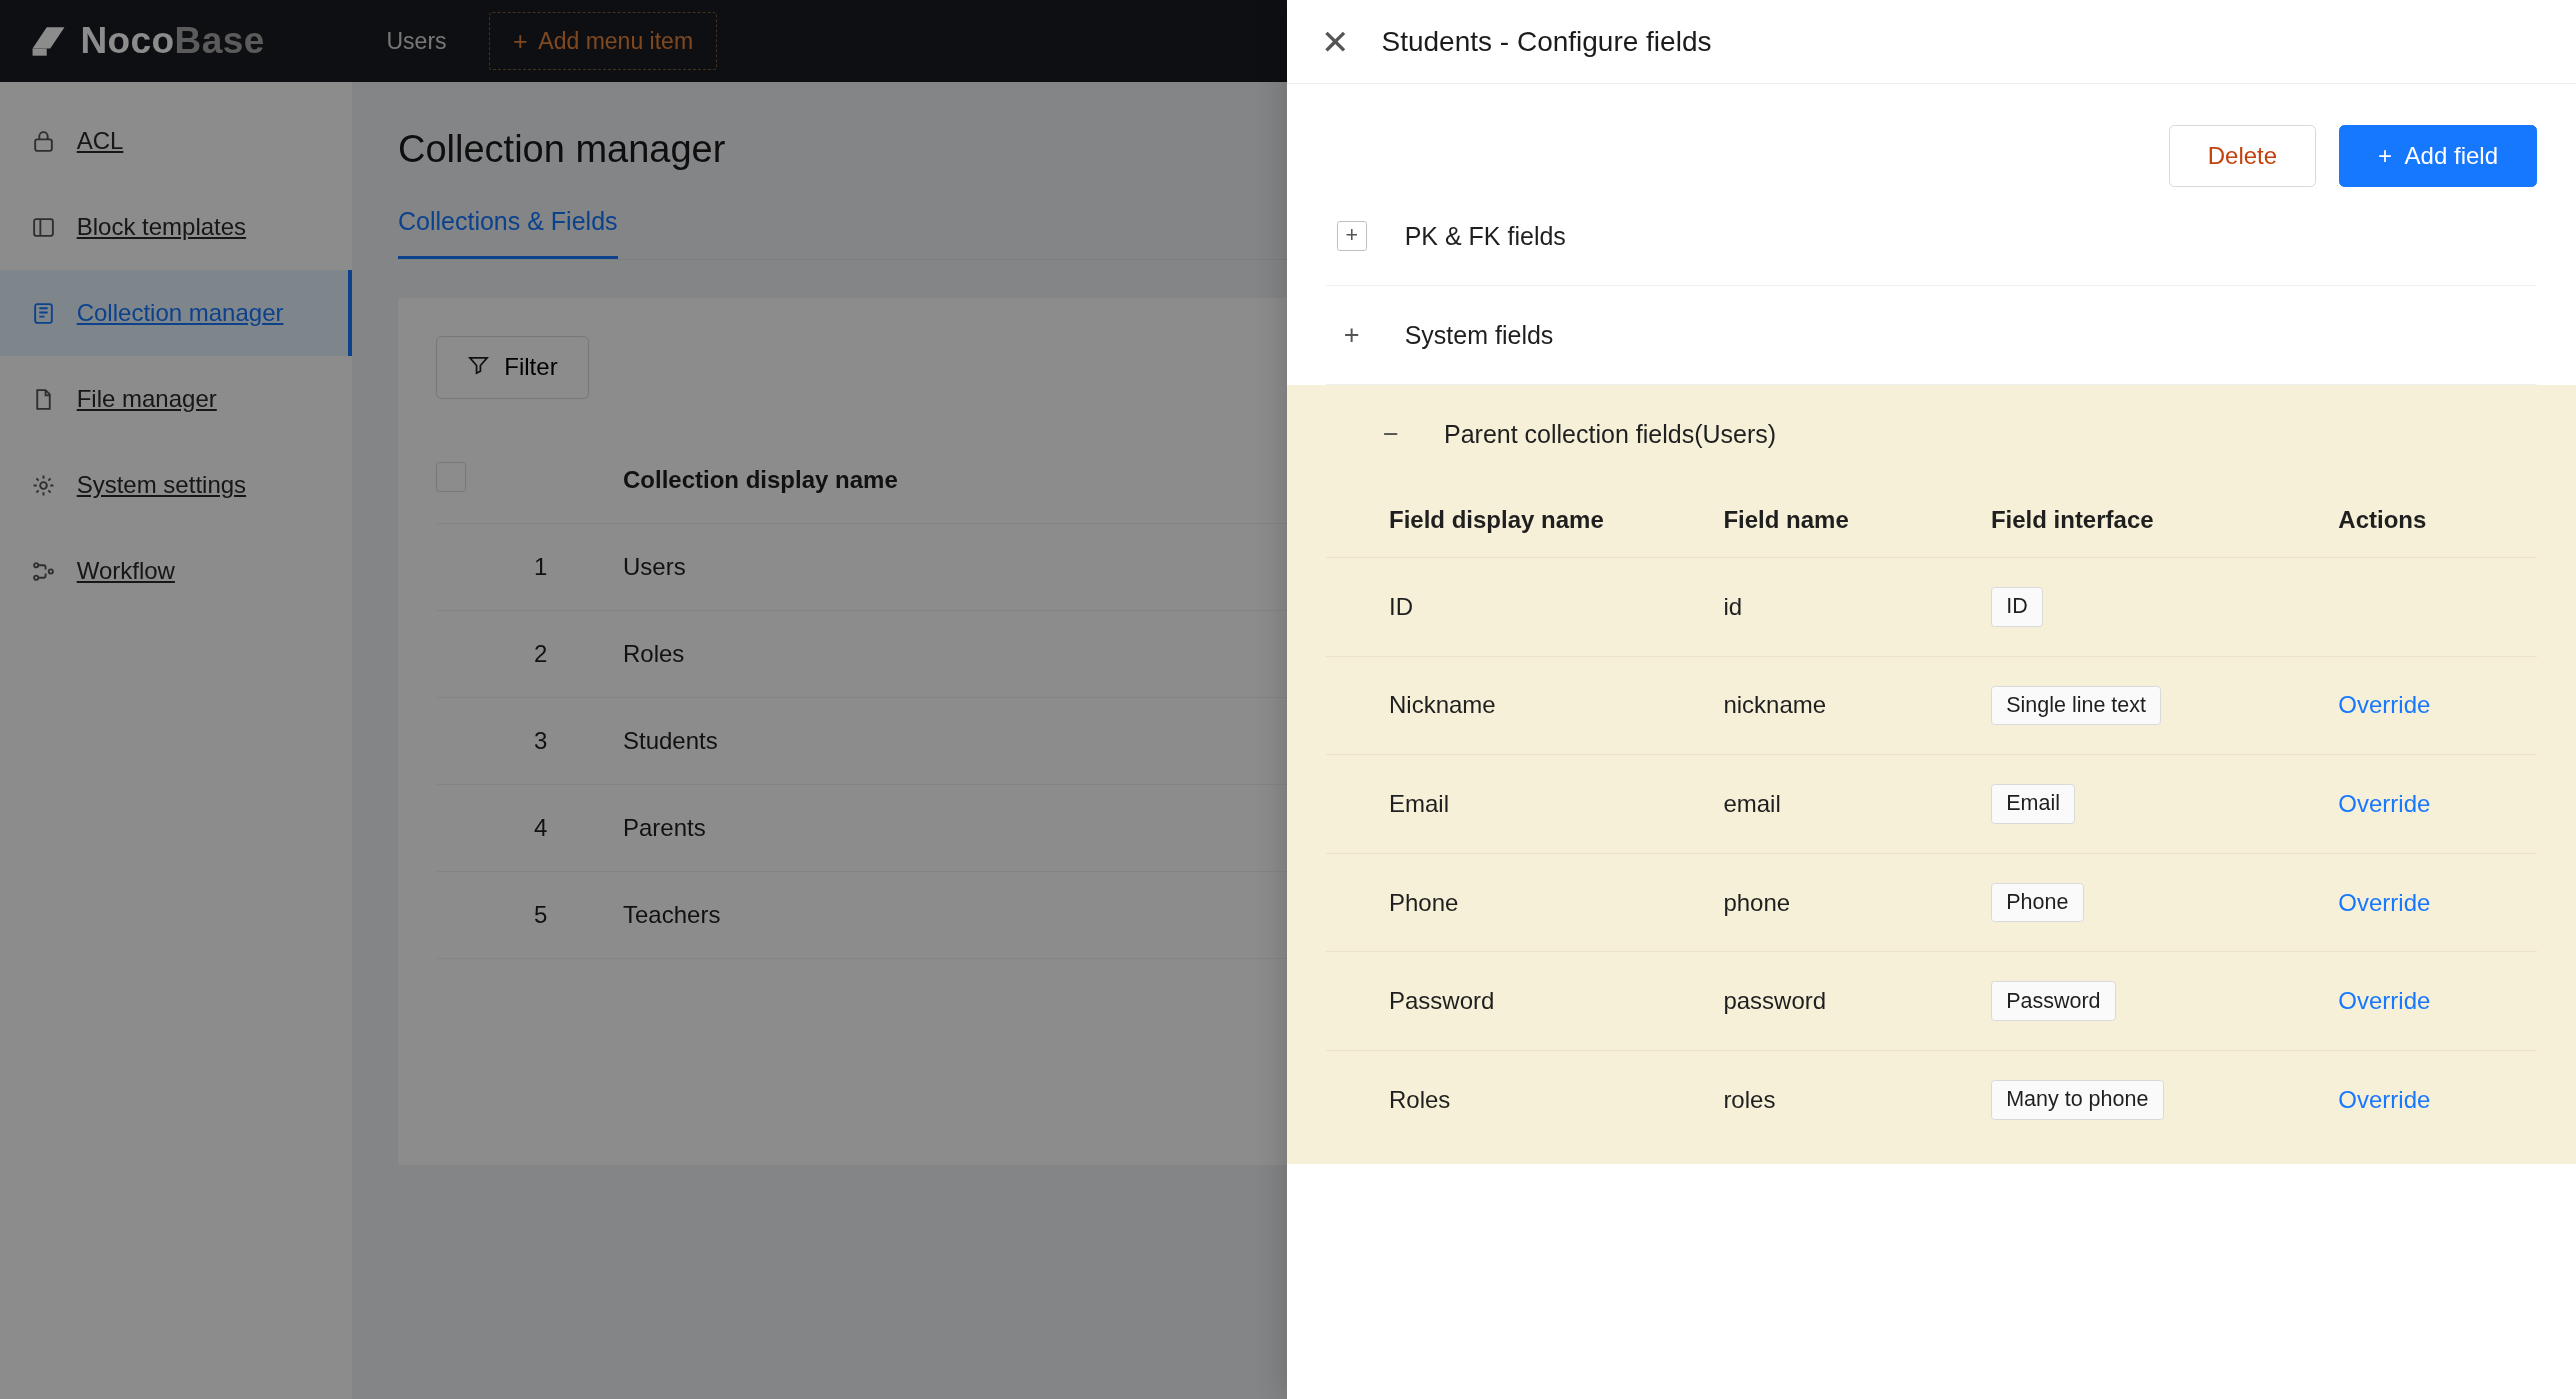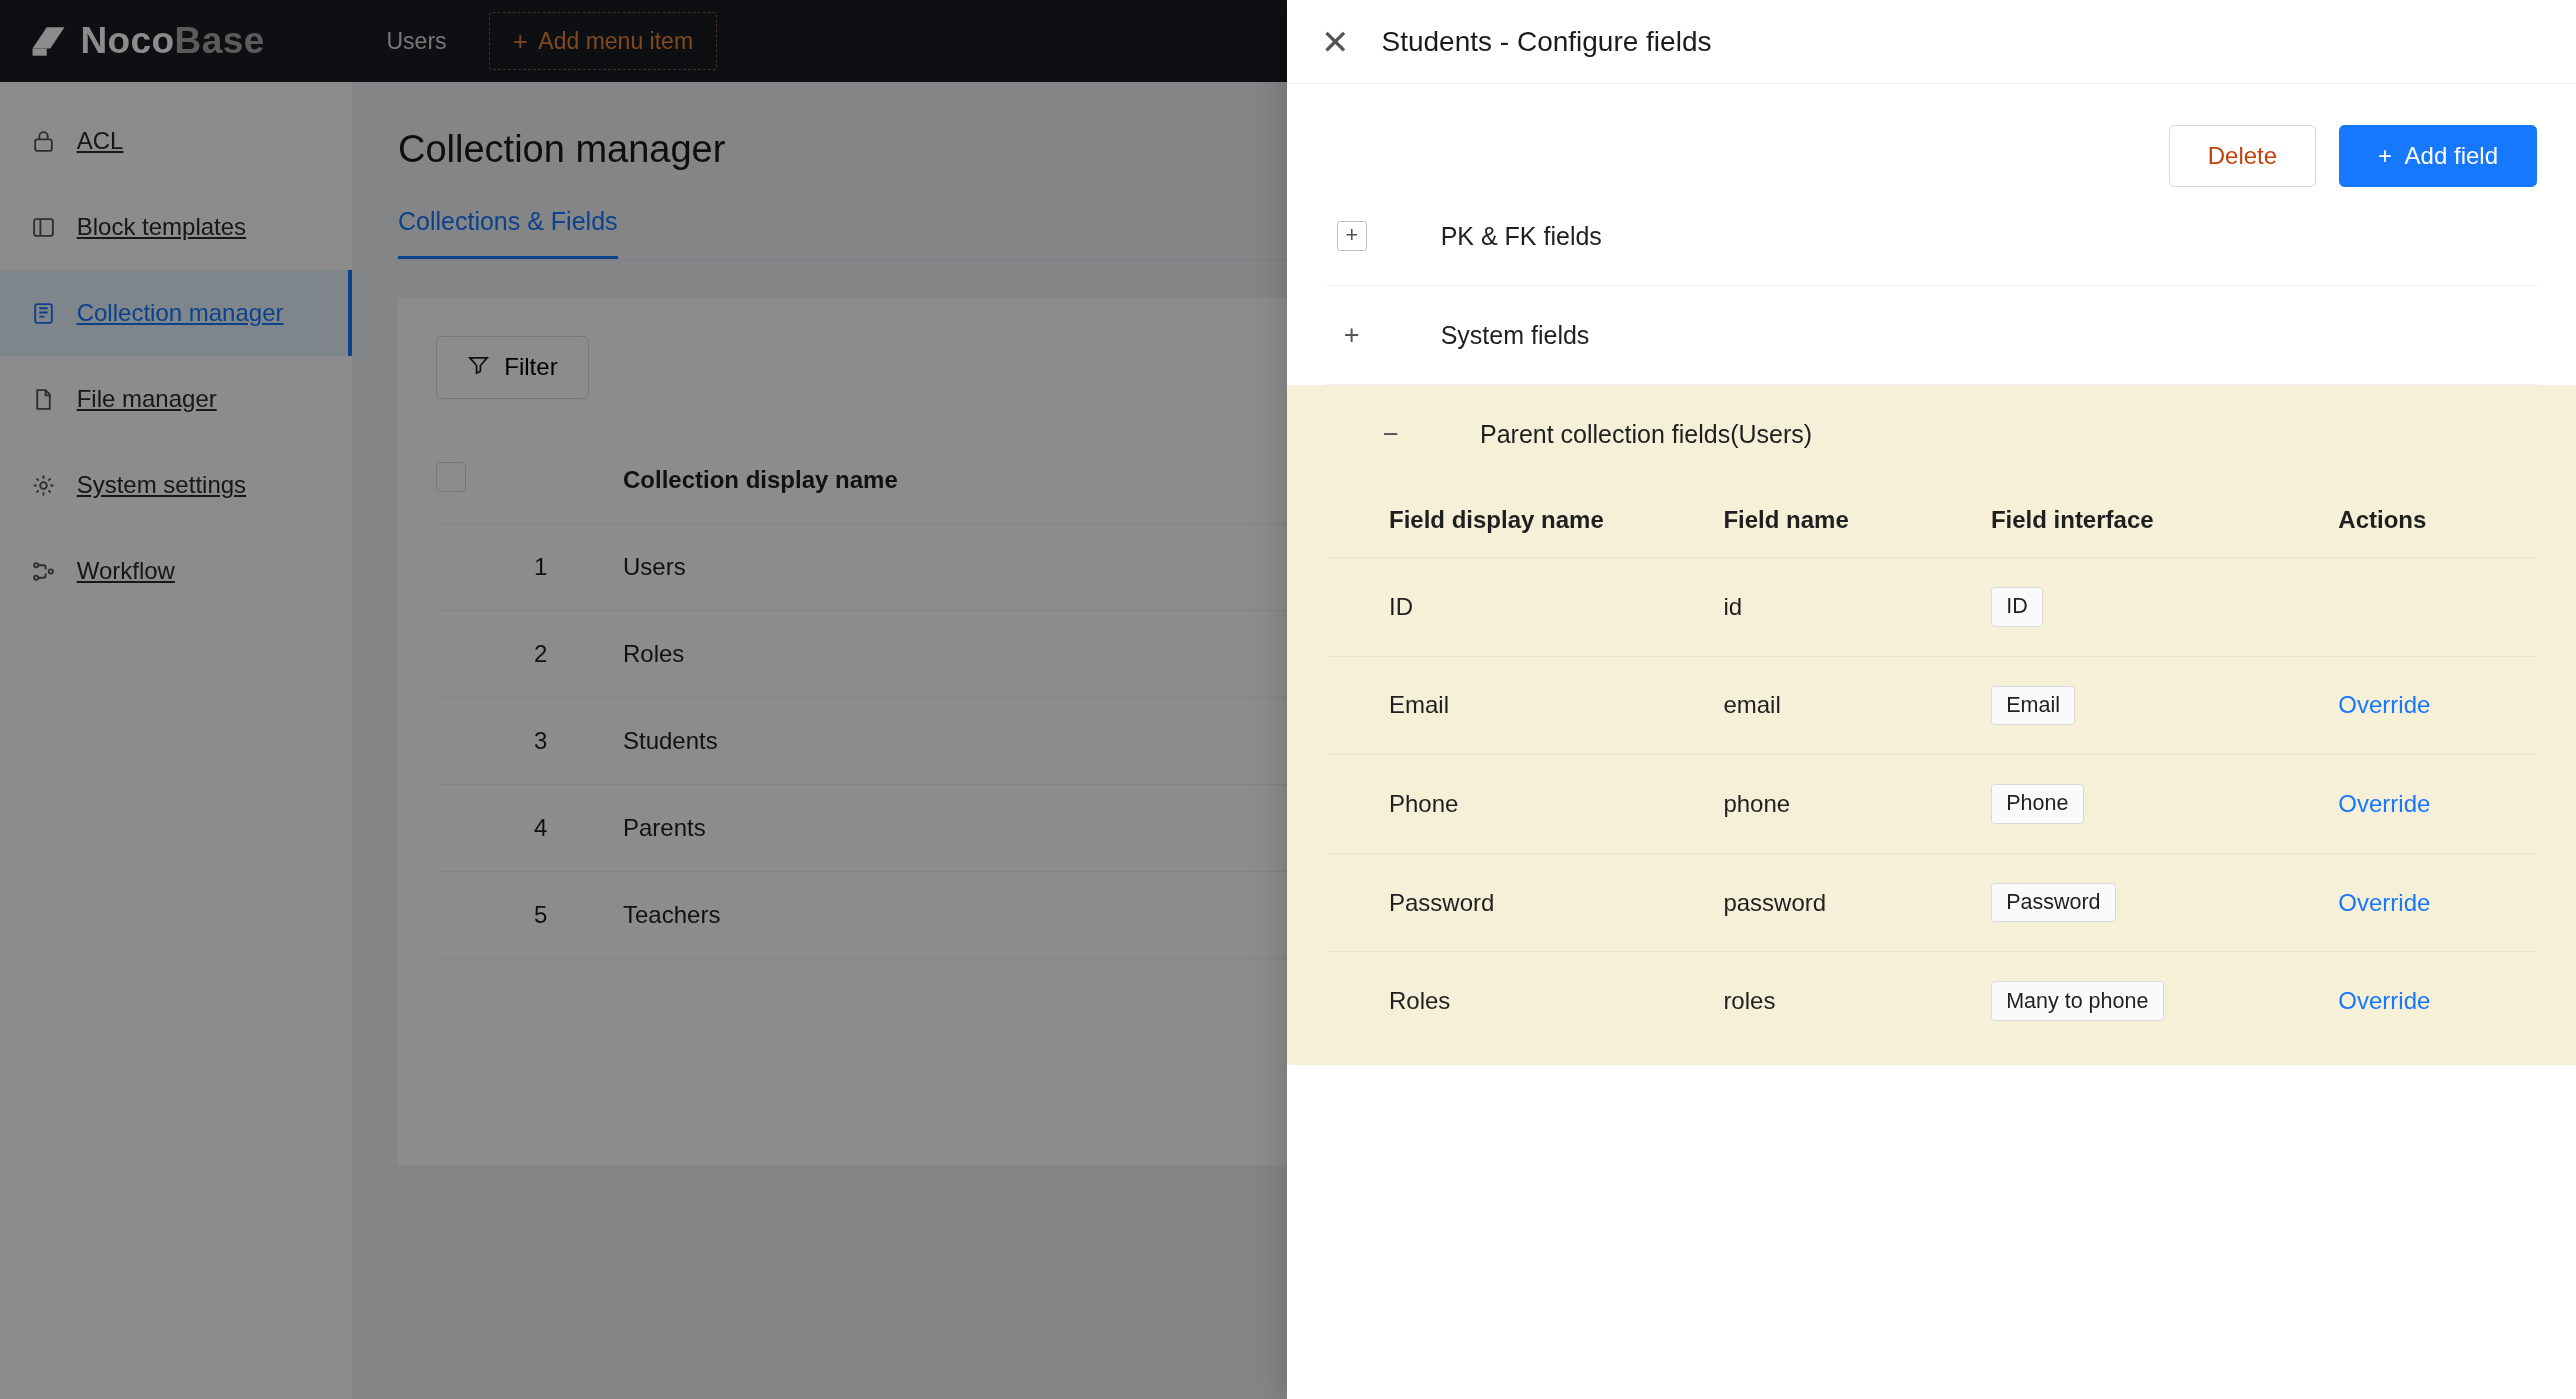--- a/index.html
+++ b/index.html
@@ -165,21 +165,21 @@
     display: flex; align-items: center; gap: 38px;
     height: 98px; padding-left: 10.7px;
   }
   .expander {
     width: 30px; height: 30px; border: 0.9px solid #bfbfbf;
     border-radius: 2.7px; color: #555; font-size: 21.5px;
     display: flex; align-items: center; justify-content: center;
     background: #fff; line-height: 1;
   }
   .expander.bare { border: none; background: transparent; font-size: 27px; }
-  .group-title { font-size: 25px; color: #1f1f1f; margin-left: 36px; }
+  .group-title { font-size: 25px; color: #1f1f1f; }
   .group.highlight {
     background: #f6f0d8;
     border-bottom: none;
     margin: 0 -39px;
     padding: 0 39px;
   }
   .group.highlight .group-head { padding-left: 50px; }
   .group.highlight .group-title { padding-left: 0; }
 
   table.fields { width: 100%; border-collapse: collapse; }
@@ -395,20 +395,26 @@
               </tr>
             </thead>
             <tbody>
               <tr>
                 <td class="fc-display">ID</td>
                 <td class="fc-name">id</td>
                 <td class="fc-iface"><span class="tag">ID</span></td>
                 <td class="fc-actions"><span class="link"></span></td>
               </tr>
               <tr>
+                <td class="fc-display">Nickname</td>
+                <td class="fc-name">nickname</td>
+                <td class="fc-iface"><span class="tag">Single line text</span></td>
+                <td class="fc-actions"><span class="link">Override</span></td>
+              </tr>
+              <tr>
                 <td class="fc-display">Email</td>
                 <td class="fc-name">email</td>
                 <td class="fc-iface"><span class="tag">Email</span></td>
                 <td class="fc-actions"><span class="link">Override</span></td>
               </tr>
               <tr>
                 <td class="fc-display">Phone</td>
                 <td class="fc-name">phone</td>
                 <td class="fc-iface"><span class="tag">Phone</span></td>
                 <td class="fc-actions"><span class="link">Override</span></td>

